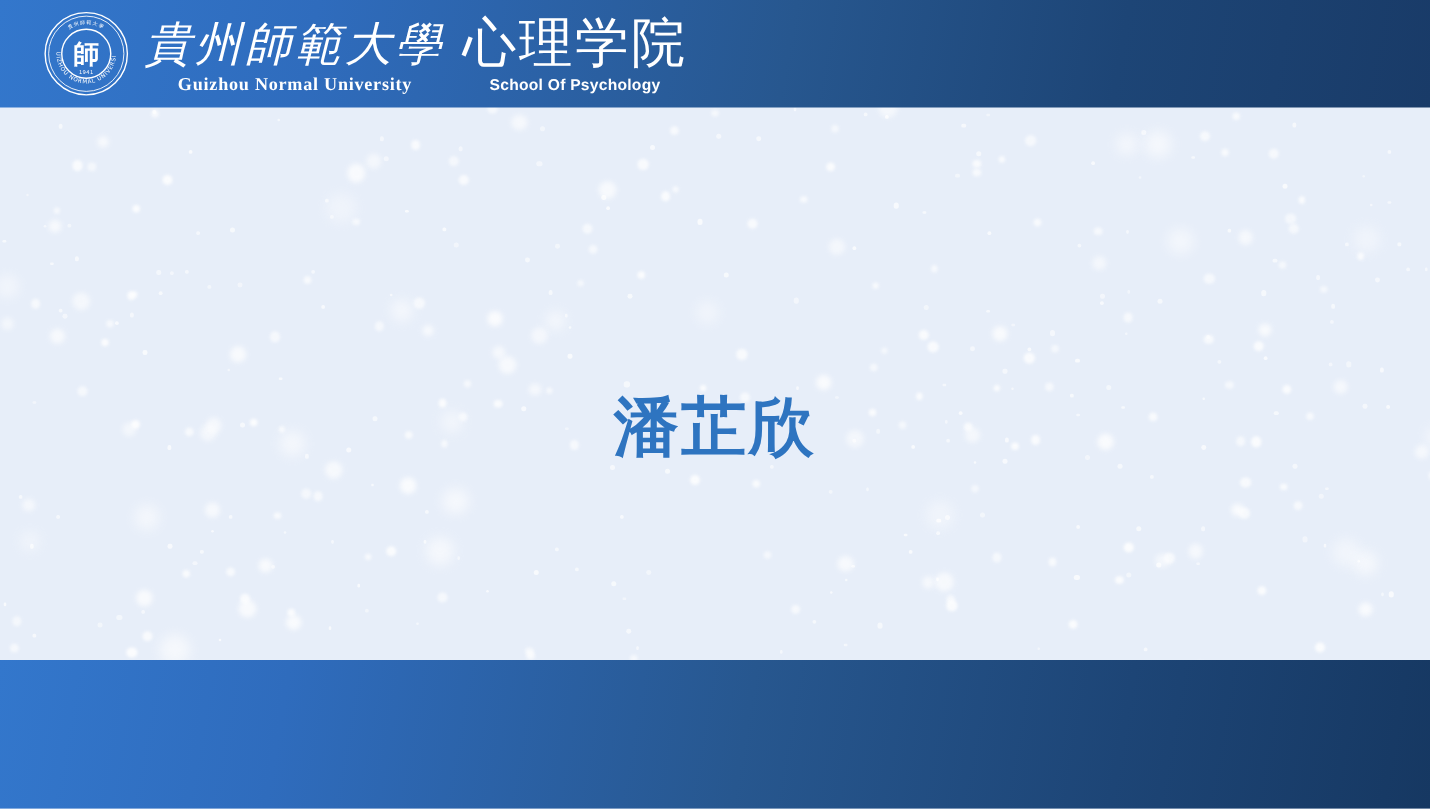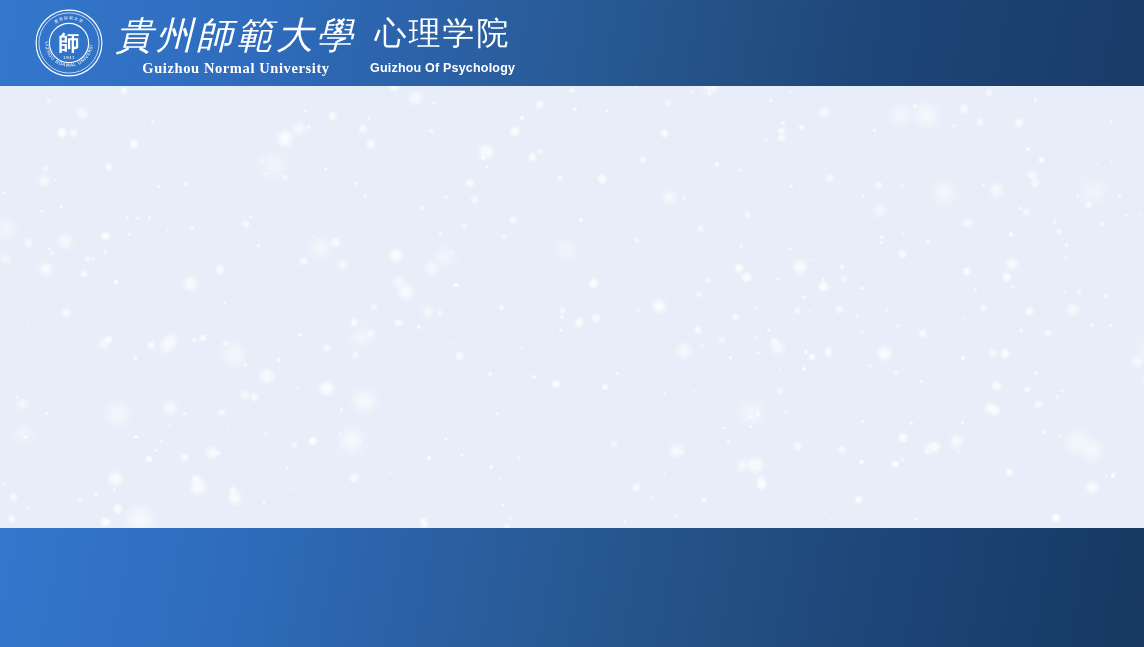--- a/index.html
+++ b/index.html
@@ -74,22 +74,22 @@
     font-size:14.5px;
     line-height:18px;
     color:#ffffff;
     font-weight:700;
     letter-spacing:0.6px;
     white-space:nowrap;
     margin-top:1px;
   }
   .dept-block { display:flex; flex-direction:column; align-items:center; padding-top:1px; }
   .dept-cn {
-    font-family:Liberation Mono, monospace;
-    font-size:32px;
+    font-family:Liberation Serif, serif;
+    font-size:43px;
     line-height:42px;
     color:#ffffff;
     letter-spacing:2px;
     font-weight:300;
     white-space:nowrap;
   }
   .dept-en {
     font-family:"Liberation Sans", sans-serif;
     font-size:12.5px;
     line-height:16px;
@@ -592,23 +592,24 @@
         <text x="50" y="73" font-family="DejaVu Sans, sans-serif" font-size="6" fill="#ffffff" text-anchor="middle" letter-spacing="0.4">1941</text>
       </svg>
 
       <div class="wordmark-group">
         <div class="uni-block">
           <div class="uni-cn">貴州師範大學</div>
           <div class="uni-en">Guizhou Normal University</div>
         </div>
         <div class="dept-block">
           <div class="dept-cn">心理学院</div>
-          <div class="dept-en">Guizhou Of Psychology</div>
+          <div class="dept-en">School Of Psychology</div>
         </div>
       </div>
 
     </div>
   </div>
 
+  <div class="title-sub">潘芷欣</div>
 
   <div class="footer-band"></div>
 
 </div>
 
 </body></html>

